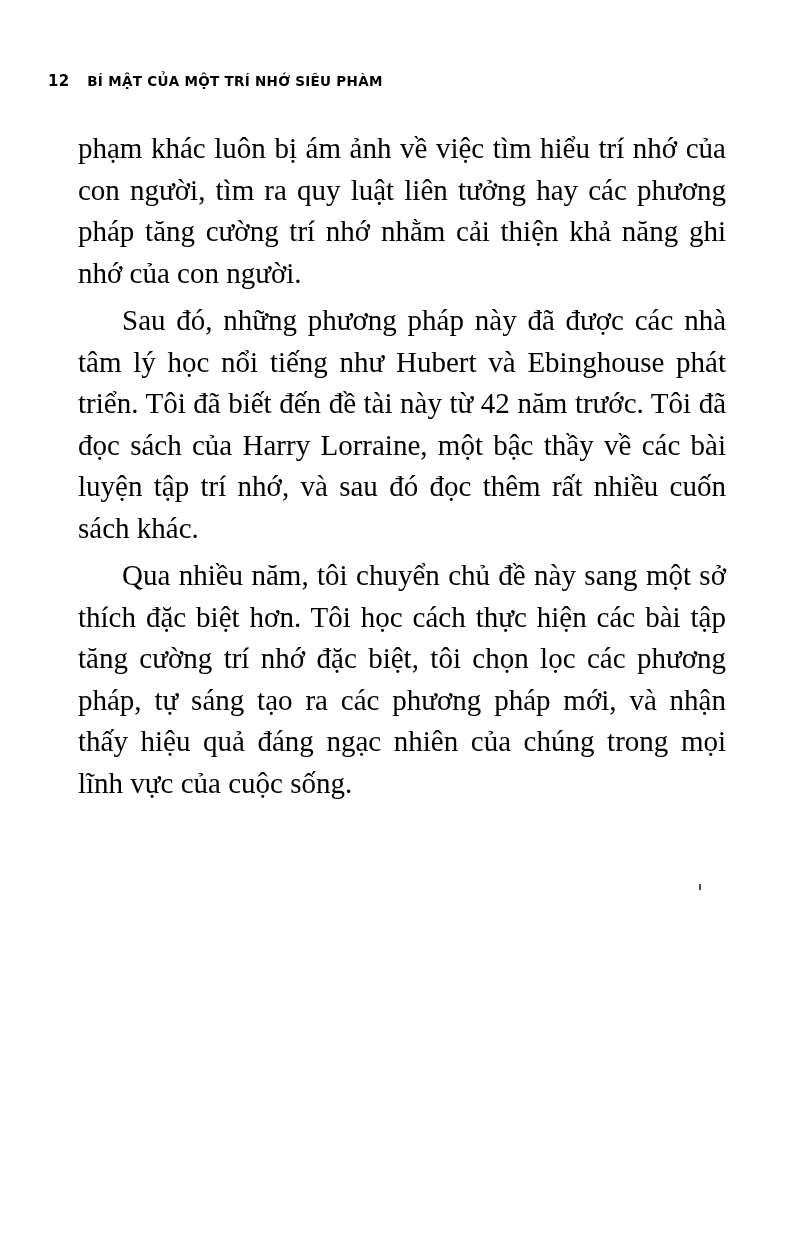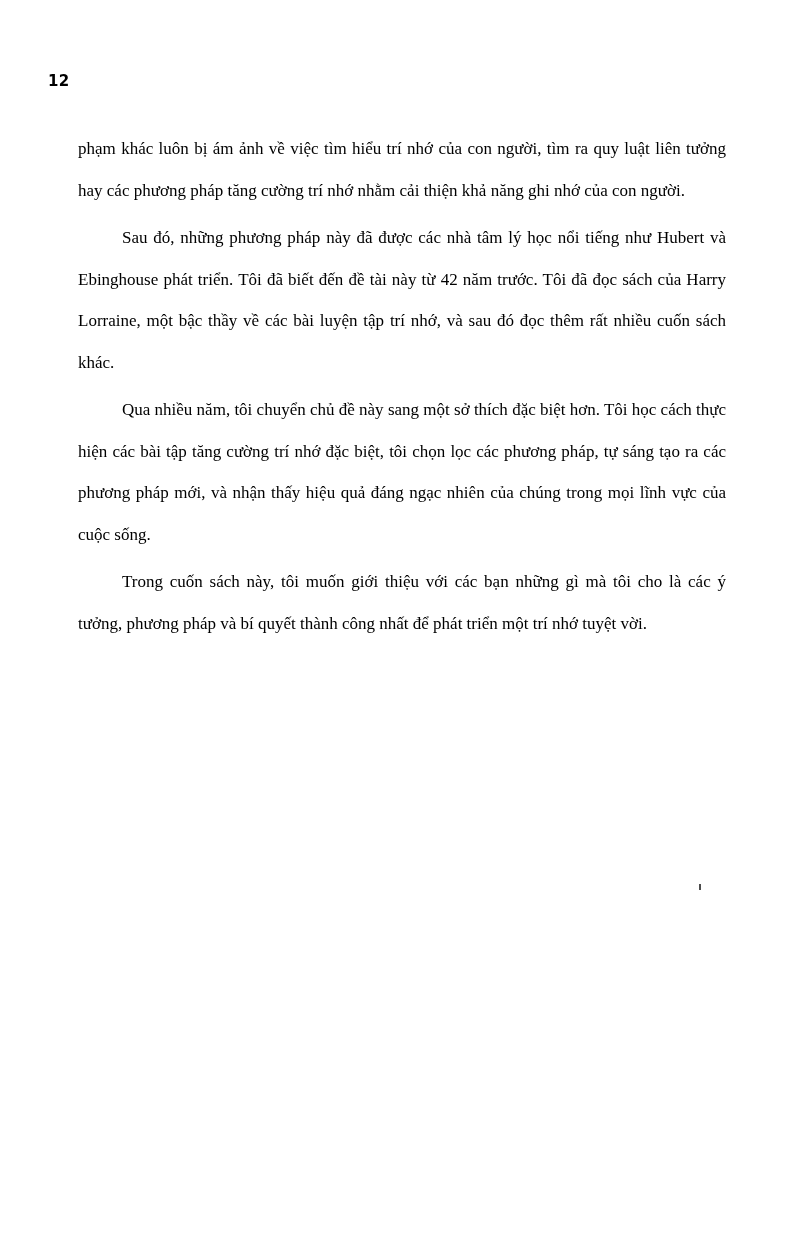--- a/index.html
+++ b/index.html
@@ -48,21 +48,21 @@
     position: absolute;
     top: 128px;
     left: 78px;
     width: 648px;
   }
   .body-text p {
     margin: 0 0 6px 0;
     text-align: justify;
     text-justify: inter-word;
     font-family: "Liberation Serif", serif;
-    font-size: 17px;
+    font-size: 29px;
     line-height: 41.5px;
     text-indent: 44px;
     -webkit-hyphens: none;
     hyphens: none;
   }
   .body-text p.no-indent {
     text-indent: 0;
   }
   .speck {
     position: absolute;
@@ -72,24 +72,24 @@
     opacity: 0.75;
   }
 </style>
 </head>
 <body>
 
 <div class="page">
 
   <div class="running-head">
     <span class="folio">12</span>
+    <span class="head-title">BÍ MẬT CỦA MỘT TRÍ NHỚ SIÊU PHÀM</span>
   </div>
 
   <div class="body-text">
     <p class="no-indent">phạm khác luôn bị ám ảnh về việc tìm hiểu trí nhớ của con người, tìm ra quy luật liên tưởng hay các phương pháp tăng cường trí nhớ nhằm cải thiện khả năng ghi nhớ của con người.</p>
     <p>Sau đó, những phương pháp này đã được các nhà tâm lý học nổi tiếng như Hubert và Ebinghouse phát triển. Tôi đã biết đến đề tài này từ 42 năm trước. Tôi đã đọc sách của Harry Lorraine, một bậc thầy về các bài luyện tập trí nhớ, và sau đó đọc thêm rất nhiều cuốn sách khác.</p>
     <p>Qua nhiều năm, tôi chuyển chủ đề này sang một sở thích đặc biệt hơn. Tôi học cách thực hiện các bài tập tăng cường trí nhớ đặc biệt, tôi chọn lọc các phương pháp, tự sáng tạo ra các phương pháp mới, và nhận thấy hiệu quả đáng ngạc nhiên của chúng trong mọi lĩnh vực của cuộc sống.</p>
-    <p>Trong cuốn sách này, tôi muốn giới thiệu với các bạn những gì mà tôi cho là các ý tưởng, phương pháp và bí quyết thành công nhất để phát triển một trí nhớ tuyệt vời.</p>
   </div>
 
   <span class="speck" style="left:699px; top:884px;"></span>
 
 </div>
 
 </body></html>

